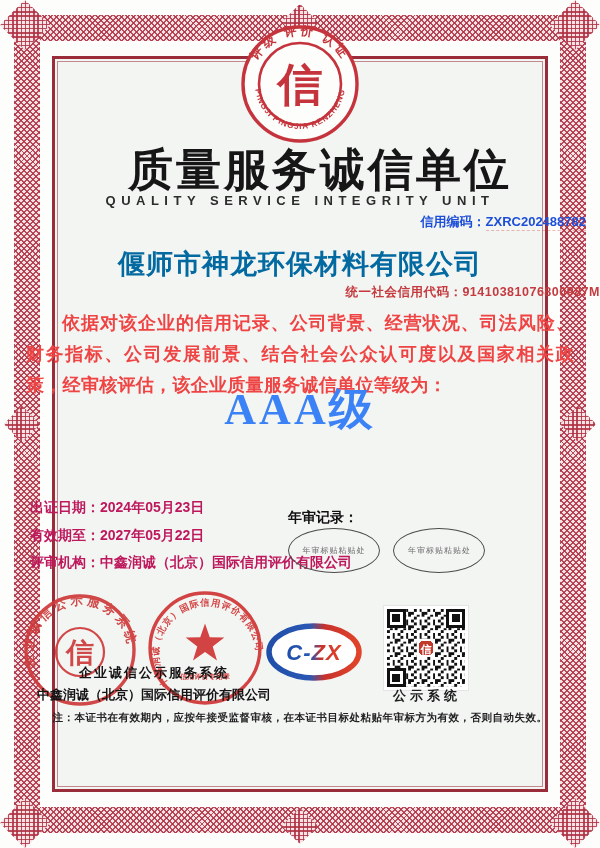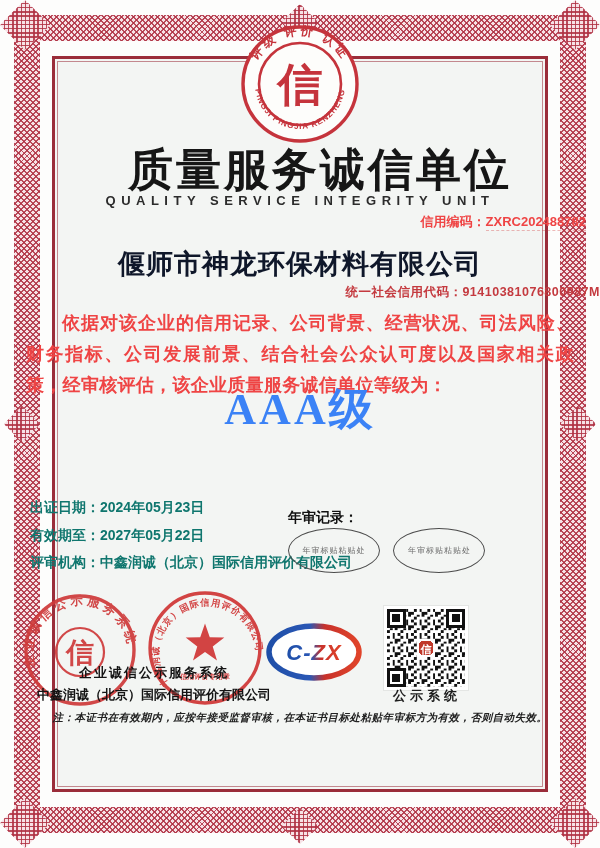--- a/index.html
+++ b/index.html
@@ -51,43 +51,43 @@
   .title {
     left:0; right:0; top:140px; text-align:center;
     font-size:45px; font-weight:900; letter-spacing:3px; color:#161616;
     font-family:"Liberation Sans","DejaVu Sans",sans-serif;
     padding-left:40px;
   }
   .subtitle {
     left:0; right:0; top:193px; text-align:center;
     font-size:13px; font-weight:700; letter-spacing:5.5px; color:#2c2c2c;
   }
-  .code-line { right:14px; top:213px; font-size:13px; font-weight:700; color:#ef4444; }
+  .code-line { right:14px; top:213px; font-size:13px; font-weight:700; color:#1d4ed8; }
   .code-line .v { border-bottom:1px dashed rgba(208,58,58,.35); padding-bottom:1px; }
   .company {
     left:0; right:0; top:246px; text-align:center;
-    font-size:27px; font-weight:900; letter-spacing:1px; color:#0f172a;
+    font-size:27px; font-weight:900; letter-spacing:1px; color:#0369a1;
   }
   .uscc {
     left:0; right:0; top:284px; text-align:right;
     font-size:12.5px; font-weight:700; color:#c43a3f; letter-spacing:.5px;
   }
   .body-par {
     left:26px; right:26px; top:309px;
     font-size:18px; font-weight:700; color:#ef4444; line-height:1.72;
     text-indent:2em; letter-spacing:.3px; text-align:justify;
     font-family:Liberation Mono, monospace;
   }
   .grade {
     left:0; right:0; top:380px; text-align:center;
     font-size:44px; font-weight:900; letter-spacing:3px; color:#3b82f6;
     font-family:"Liberation Serif","DejaVu Serif",serif;
   }
   
-  .info { left:30px; top:494px; font-size:14px; color:#0f766e; }
+  .info { left:30px; top:494px; font-size:14px; color:#be185d; }
   .info .row { height:27.5px; line-height:27.5px; white-space:nowrap; }
   .info .lab { font-weight:800; }
   .info .val { font-weight:800; }
   .annual-label { left:288px; top:509px; font-size:14px; font-weight:800; color:#101010; }
   .ovals { left:288px; top:528px; white-space:nowrap; }
   .oval {
     display:inline-block; width:92px; height:45px; margin-right:9px;
     border:1.5px solid #4c4c4c; border-radius:50%;
     font-size:8px; color:#6b6b6b; text-align:center; line-height:43px; letter-spacing:1px;
   }
@@ -101,21 +101,21 @@
   .czx { left:264px; top:622px; width:100px; height:60px; }
   .mark-label {
     top:687px; font-size:13px; font-weight:800; letter-spacing:4px; color:#1d1d1d; text-align:center;
   }
   .czx-label { left:244px; width:140px; }
   .qr-label  { left:372px; width:110px; }
   .qr { left:384px; top:606px; width:84px; height:84px; background:#fff; padding:3px;
         box-shadow:0 0 0 1px rgba(0,0,0,.06); }
   .note {
     left:8px; right:8px; top:711px; text-align:center;
-    font-size:10.5px; font-weight:800; letter-spacing:.5px; color:#222;font-style:italic;
+    font-size:10.5px; font-weight:800; letter-spacing:.5px; color:#222;
   }
   .ring-text { font-weight:800; }
 </style>
 </head>
 <body>
 
 <div class="page">
 
   <div class="band top"></div>
   <div class="band bottom"></div>

